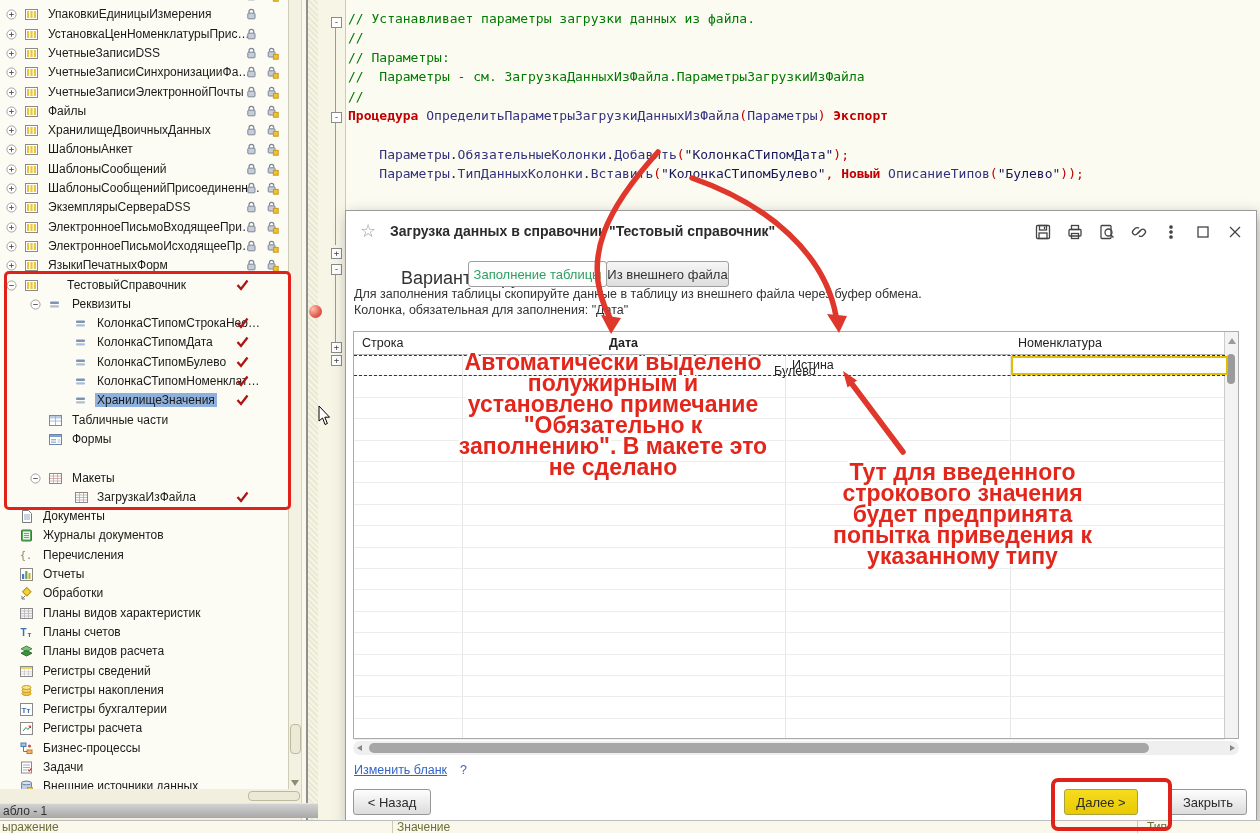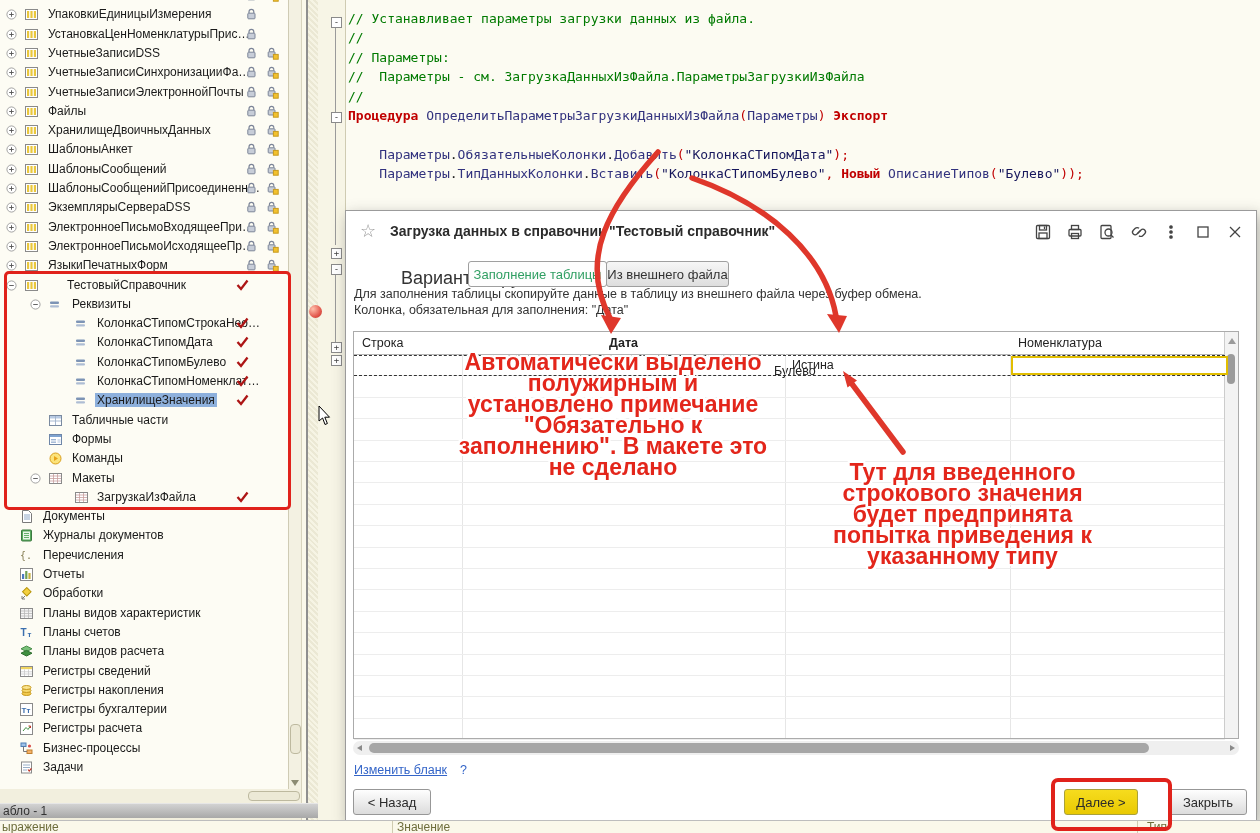--- a/index.html
+++ b/index.html
@@ -652,29 +652,20 @@
           <svg viewBox="0 0 13 13">
             <rect x="0.5" y="1.5" width="12" height="10" fill="#fff" stroke="#6E86A8"></rect>
             <rect x="1" y="2" width="11" height="2" fill="#7FA3D0"></rect>
             <rect x="2" y="6" width="5" height="1.4" fill="#9FB6D4"></rect>
             <rect x="2" y="8.5" width="5" height="1.4" fill="#9FB6D4"></rect>
             <rect x="8.5" y="6" width="3" height="4" fill="#D8E2F0"></rect>
           </svg>
         </span>
         <span class="lbl" style="left: 70px;">Формы</span>
       </div>
-      <div class="trow" style="top: 449.2px;">
-        <span class="ticon" style="left: 49px;">
-          <svg viewBox="0 0 13 13">
-            <circle cx="6.5" cy="6.5" r="5.5" fill="#FBE37A" stroke="#D99E1B"></circle>
-            <path d="M5 4 L9 6.5 L5 9 Z" fill="#E8A317"></path>
-          </svg>
-        </span>
-        <span class="lbl" style="left: 70px;">Команды</span>
-      </div>
       <div class="trow" style="top: 468.5px;">
         <span class="texp" style="left: 30px;">
           <svg viewBox="0 0 12 12">
             <circle cx="6" cy="6" r="5" fill="#fff" stroke="#9a9a9a"></circle>
             <path d="M3.5 6 H8.5" stroke="#555" stroke-width="1"></path>
           </svg>
         </span>
         <span class="ticon" style="left: 49px;">
           <svg viewBox="0 0 13 13">
             <rect x="0.5" y="1.5" width="12" height="10" fill="#fff" stroke="#8a8a8a"></rect>
@@ -823,20 +814,30 @@
       </div>
       <div class="trow" style="top: 758px;">
         <span class="ticon" style="left: 20px;">
           <svg viewBox="0 0 13 13">
             <rect x="1.5" y="1" width="10" height="11" fill="#fff" stroke="#8a8a8a"></rect>
             <path d="M3 4 H10 M3 6.5 H10 M3 9 H7" stroke="#9AB0C8" fill="none"></path>
             <path d="M8 8.5 l1.2 1.6 2.2-2.8" stroke="#C0392B" fill="none" stroke-width="1.2"></path>
           </svg>
         </span>
         <span class="lbl" style="left: 41px;">Задачи</span>
+      </div>
+      <div class="trow" style="top: 777.3px;">
+        <span class="ticon" style="left: 20px;">
+          <svg viewBox="0 0 13 13">
+            <path d="M1.5 3 a5 1.8 0 0 1 10 0 V8.5 a5 1.8 0 0 1 -10 0 Z" fill="#BFD0E2" stroke="#6E86A8"></path>
+            <ellipse cx="6.5" cy="3" rx="5" ry="1.8" fill="#D9E4F0" stroke="#6E86A8"></ellipse>
+            <rect x="7.5" y="7.5" width="4.8" height="4.8" fill="#F2C94C" stroke="#C79A1F"></rect>
+          </svg>
+        </span>
+        <span class="lbl" style="left: 41px;">Внешние источники данных</span>
       </div>
     </div>
   <div id="tree-vscroll"></div>
   <div id="tree-vthumb"></div>
   <div id="tree-vdown"></div>
   <div id="tree-hthumb"></div>
 
   <div id="gutter"></div>
   <div id="split-line"></div>
   <div id="split-hatch"></div>

